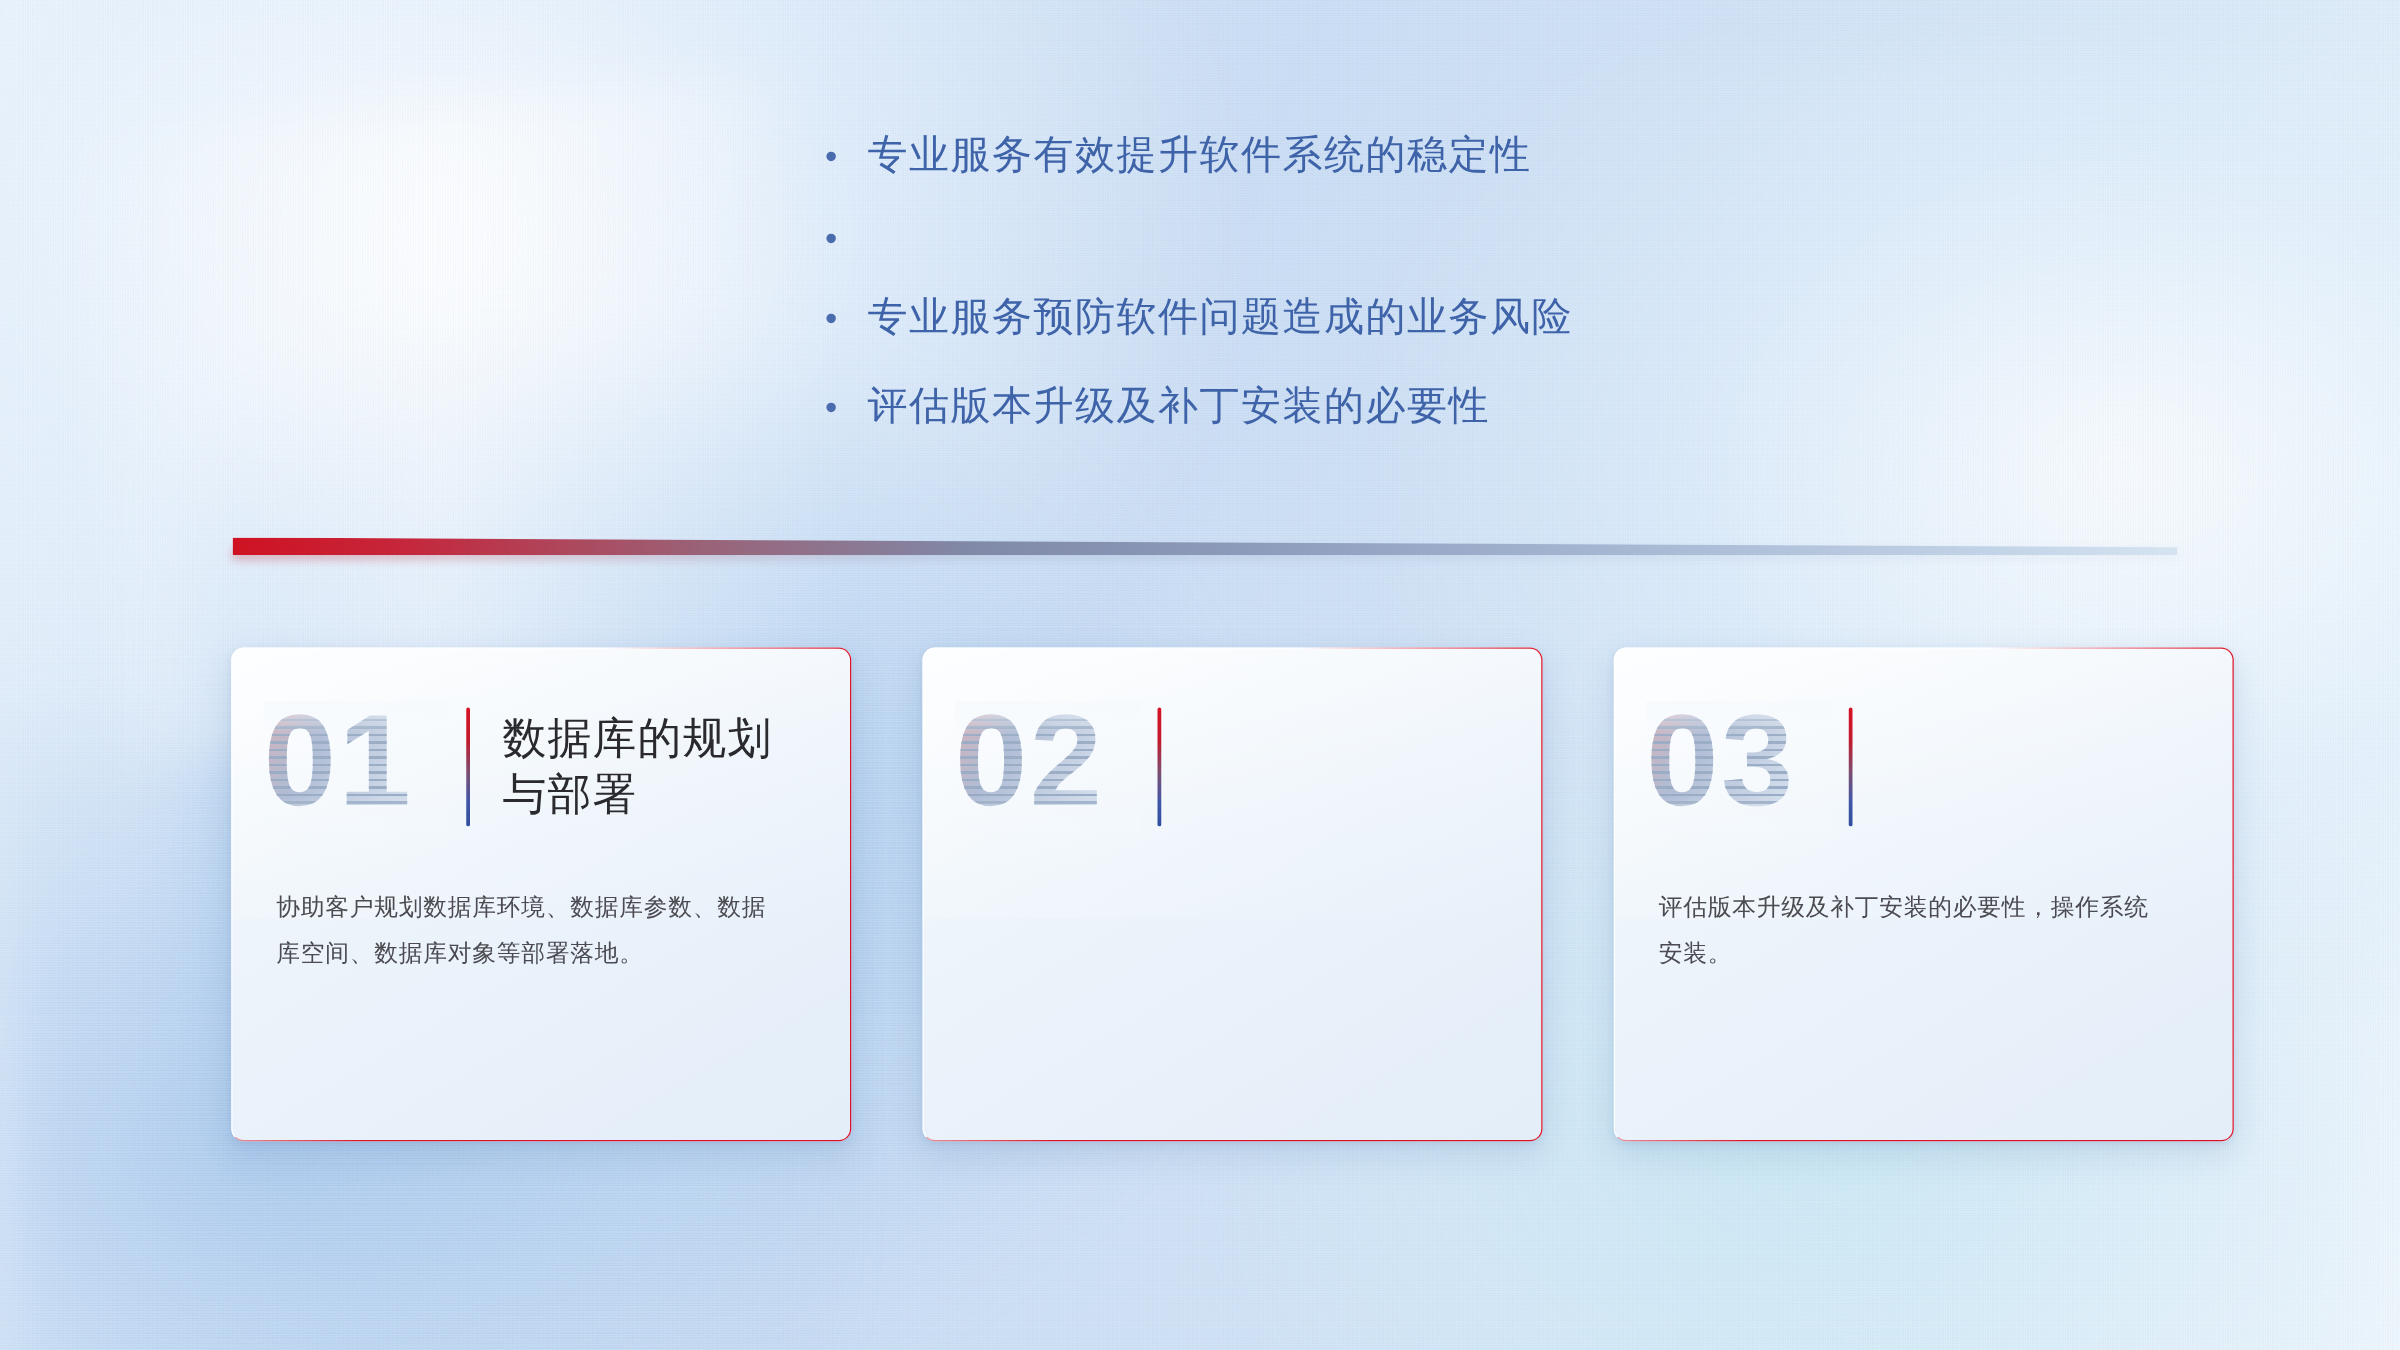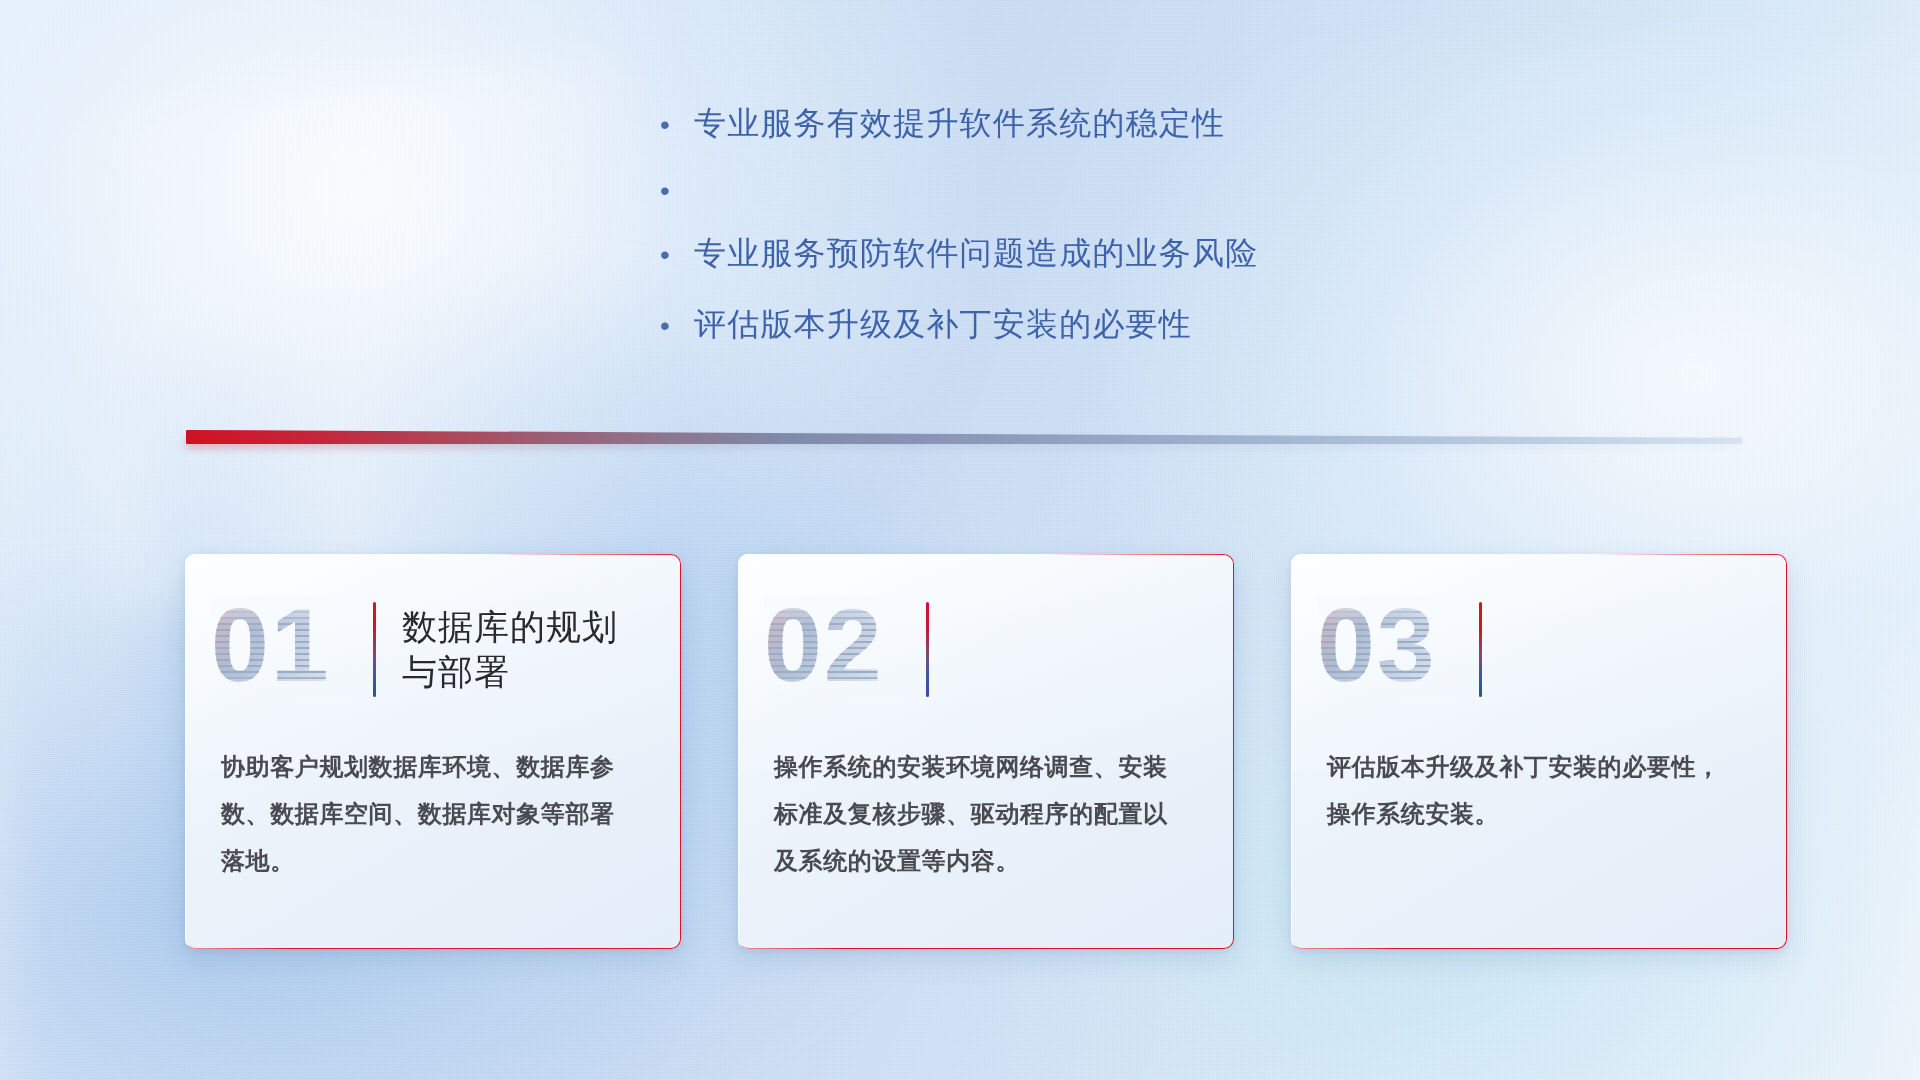--- a/index.html
+++ b/index.html
@@ -85,21 +85,21 @@
   }
   .divider .d-sh{
     position:absolute;left:0;top:9px;width:100%;height:9px;
     background:linear-gradient(90deg, rgba(190,30,45,.30) 0%, rgba(140,150,180,.22) 40%, rgba(180,200,225,.10) 100%);
     filter:blur(4px);
   }
 
   
   .cards{
     position:absolute;left:185px;top:518px;z-index:5;
-    display:flex;gap:57px;margin-top:36px;
+    display:flex;gap:57px;
   }
   .card{
     position:relative;
     width:496px;height:395px;
     border-radius:10px;
     background:linear-gradient(150deg,#f4f9fd 0%, #eef5fb 30%, #e9f1fa 62%, #e4eef8 100%);
     box-shadow:0 10px 26px rgba(95,130,175,.20), 0 2px 6px rgba(95,130,175,.14);
     overflow:hidden;
   }
   .card::before{
@@ -154,23 +154,23 @@
     border-radius:2px;
   }
   .ctitle{
     font-size:35px;line-height:1.30;
     color:#2a2a2e;font-weight:500;letter-spacing:1px;
     white-space:pre-line;
   }
   .card-body{
     position:relative;z-index:2;
     padding:0 55px 0 36px;
-    font-size:24px;line-height:1.95;
+    font-size:19px;line-height:1.95;
     color:#4a4a50;letter-spacing:.6px;
-    font-weight:700;
+    font-weight:400;
   }
 </style>
 </head>
 <body>
 
 <div class="bg">
   <div class="bg-base"></div>
   <div class="bg-glow1"></div>
   <div class="bg-glow2"></div>
   <div class="bg-glow3"></div>
@@ -223,21 +223,20 @@
   <div class="card">
     <div class="sheen"></div>
     <div class="redframe"></div>
     <div class="card-head">
       <div class="numwrap">
         <div class="num">02</div>
         <div class="numfade"></div>
       </div>
       <div class="vline"></div>
     </div>
-    <div class="card-body">操作系统的安装环境网络调查、安装标准及复核步骤、驱动程序的配置以及系统的设置等内容。</div>
   </div>
 
   <div class="card">
     <div class="sheen"></div>
     <div class="redframe"></div>
     <div class="card-head">
       <div class="numwrap">
         <div class="num">03</div>
         <div class="numfade"></div>
       </div>

